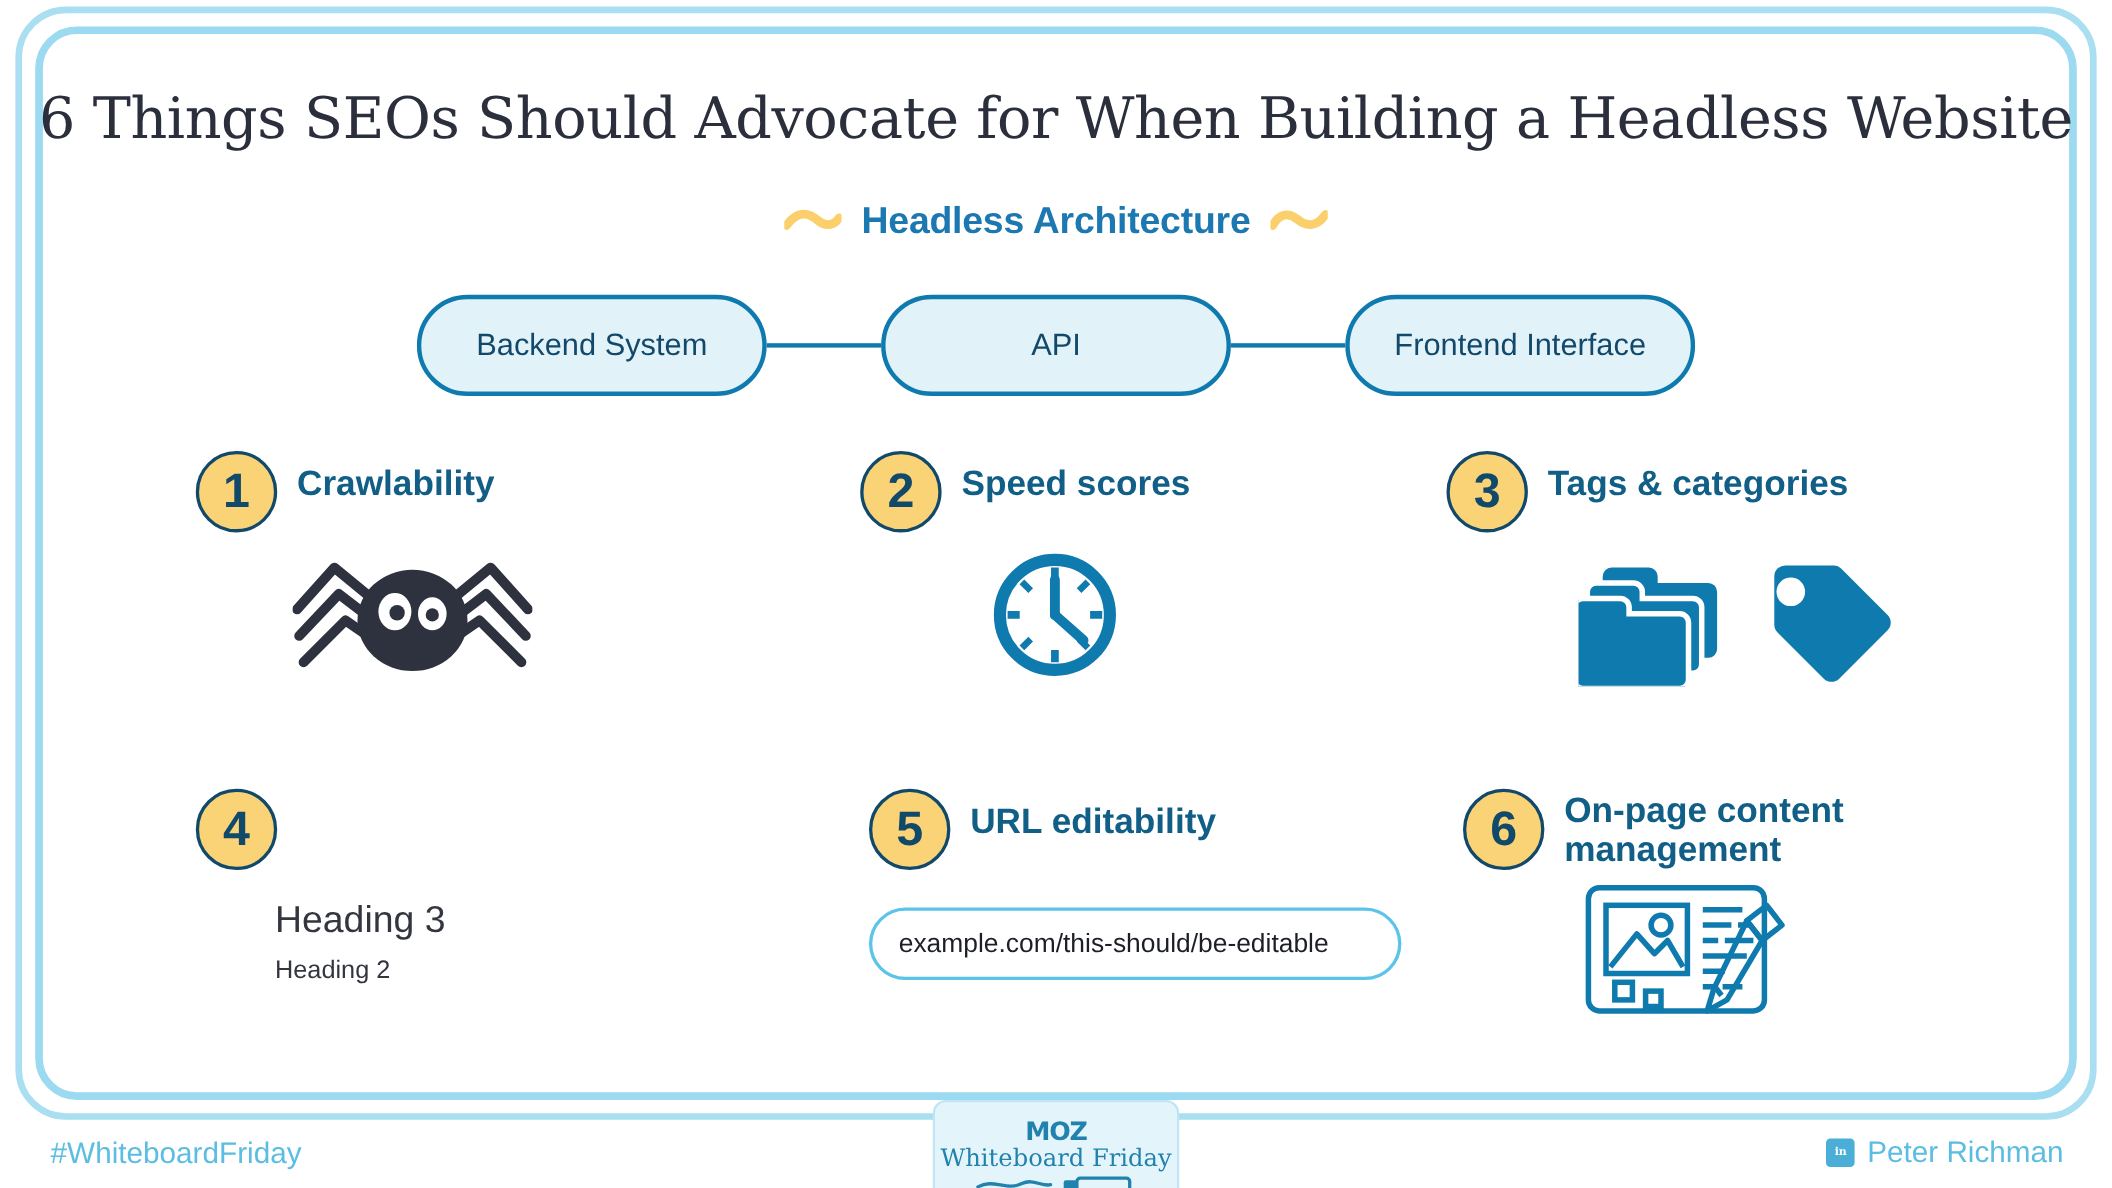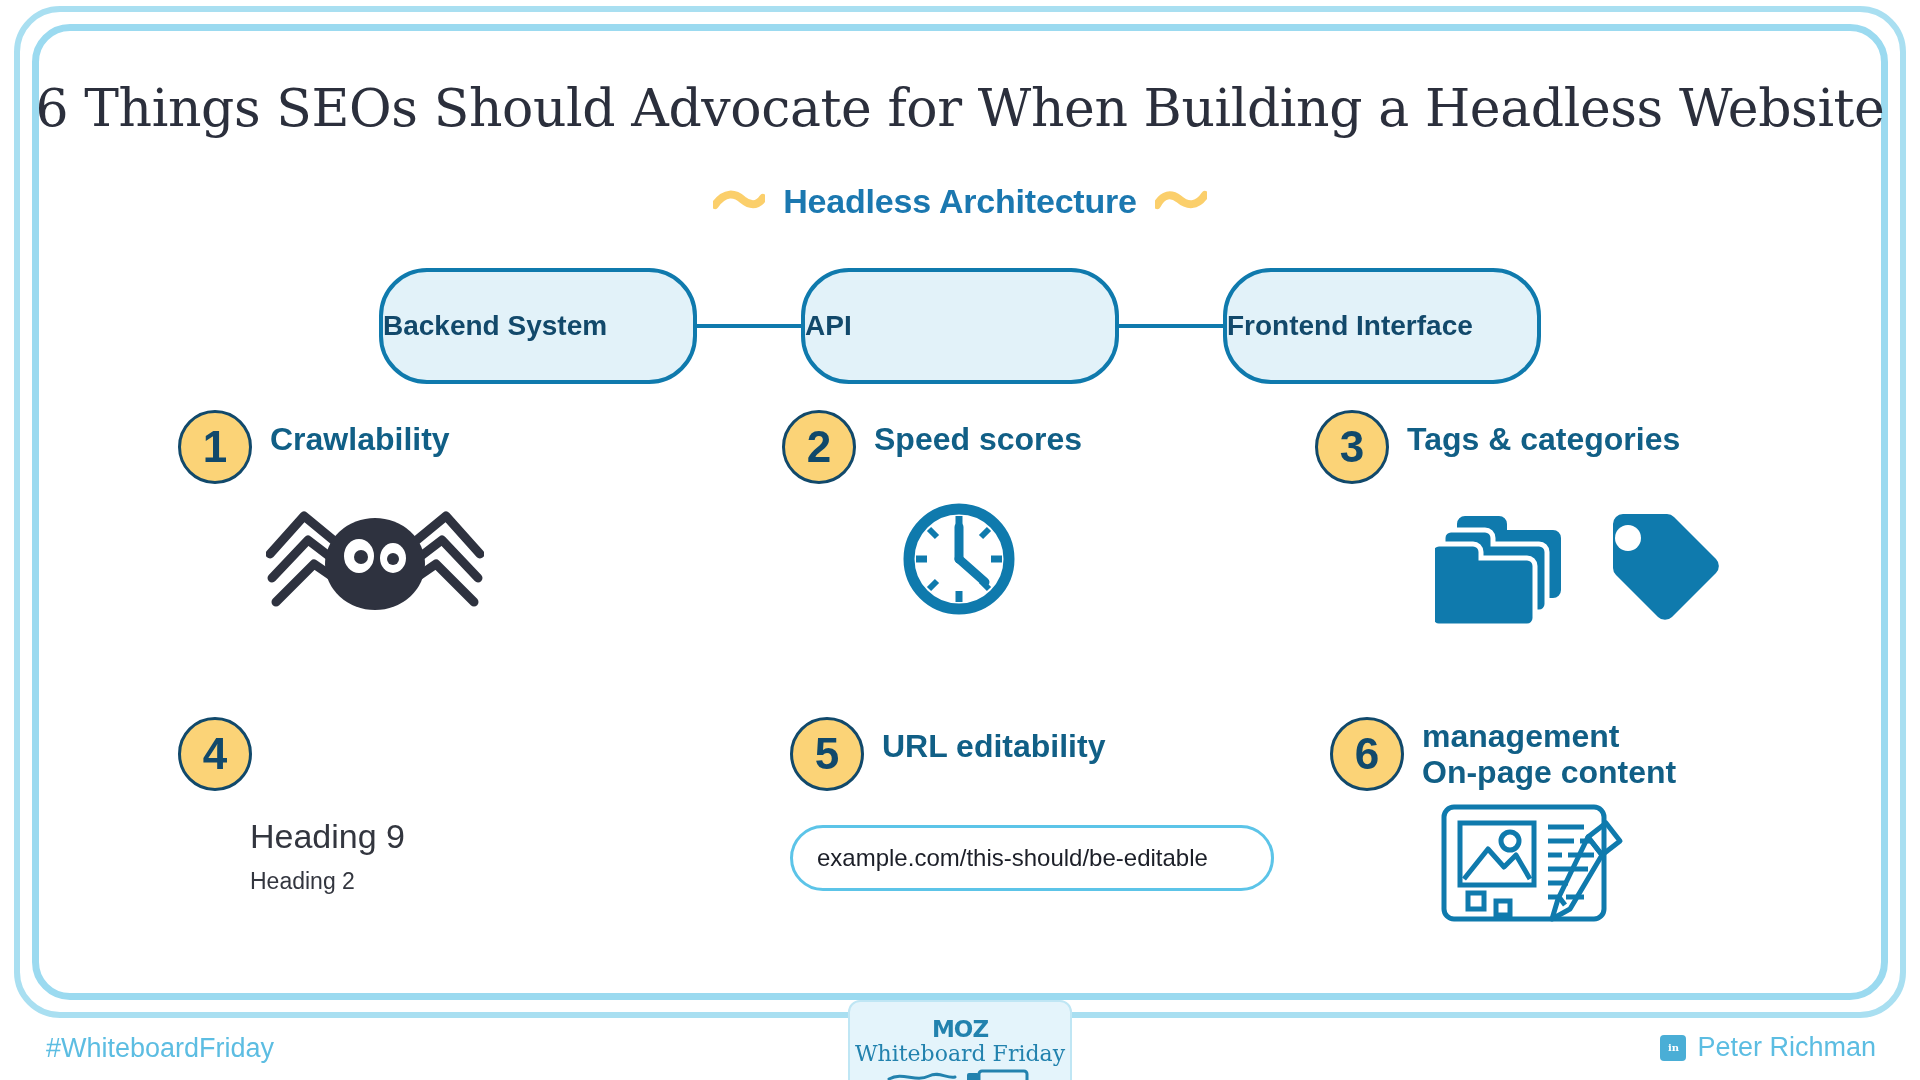--- a/index.html
+++ b/index.html
@@ -40,22 +40,22 @@
   }
   .squig{ display:block; }
 
   
   .flow{
     position:absolute; left:0; top:268px; width:1920px;
     display:flex; align-items:center; justify-content:center;
   }
   .pill{
     background:#e2f2f9; border:4px solid #0f7aad; border-radius:48px;
-    height:116px; display:flex; align-items:center; justify-content:flex-start;
-    font-size:28px; color:#12496b;font-weight:bold;
+    height:92px; display:flex; align-items:center; justify-content:center;
+    font-size:28px; color:#12496b;
   }
   .pill.b1{ width:318px; }
   .pill.b2{ width:318px; }
   .pill.b3{ width:318px; }
   .connector{ width:104px; height:4px; background:#0f7aad; }
 
   
   .items{ position:absolute; left:0; top:410px; width:1920px; }
   .row{ position:relative; height:255px; }
   .item{ position:absolute; }
@@ -232,40 +232,40 @@
         </div>
       </div>
     </div>
 
     <div class="row" style="margin-top:52px;">
 
       <div class="item c1">
         <div class="head">
           <div class="badge">4</div>
         </div>
-        <div class="heading1">Heading 9</div>
+        <div class="heading1">Heading 3</div>
         <div class="heading2">Heading 2</div>
       </div>
 
       <div class="item c2" style="left:790px;">
         <div class="head">
           <div class="badge">5</div>
           <div class="itemlabel">URL editability</div>
         </div>
         <div class="urlpill">
           <span>example.com/this-should/be-editable</span>
         </div>
       </div>
 
       <div class="item c3" style="left:1330px;">
         <div class="head">
           <div class="badge">6</div>
           <div class="itemlabel two">
+            <div>On-page content</div>
             <div>management</div>
-            <div>On-page content</div>
           </div>
         </div>
         <div class="iconwrap" style="margin-left:108px; margin-top:10px;">
           <svg width="190" height="124" viewBox="0 0 190 124">
             <rect x="6" y="6" width="160" height="112" rx="10" fill="none" stroke="#0f7aad" stroke-width="5"></rect>
             <rect x="22" y="22" width="74" height="62" fill="none" stroke="#0f7aad" stroke-width="5"></rect>
             <polyline points="26,78 50,48 66,66 78,54 92,78" fill="none" stroke="#0f7aad" stroke-width="5" stroke-linejoin="round"></polyline>
             <circle cx="72" cy="40" r="9" fill="none" stroke="#0f7aad" stroke-width="5"></circle>
             <g stroke="#0f7aad" stroke-width="5" stroke-linecap="butt">
               <line x1="110" y1="26" x2="146" y2="26"></line>

